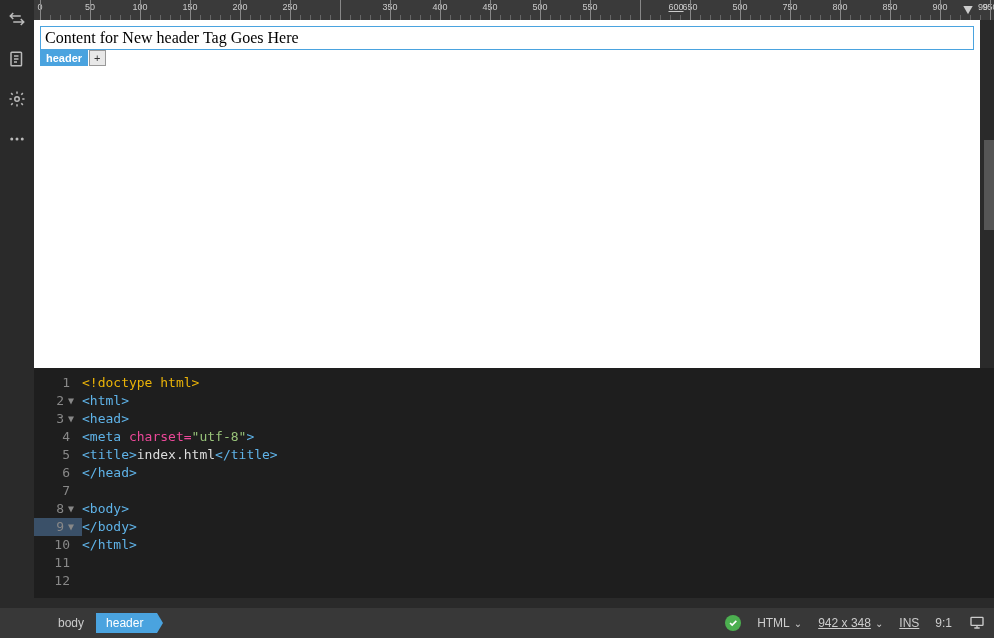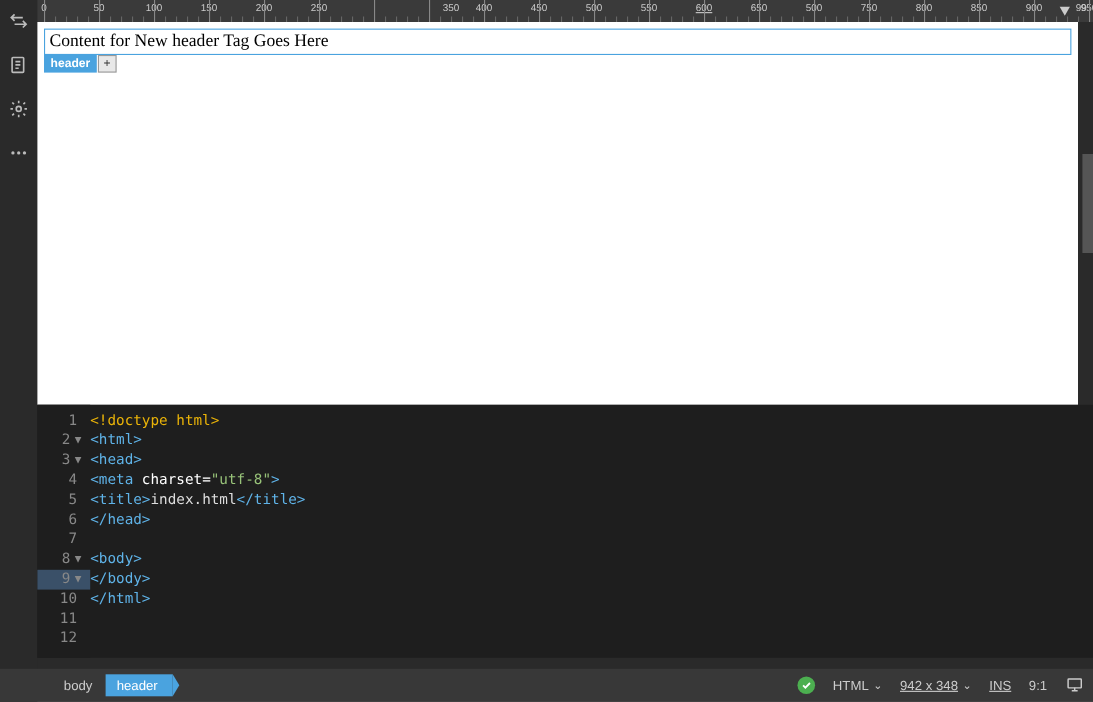--- a/index.html
+++ b/index.html
@@ -26,21 +26,21 @@
 .tag-plus { background: #e8e8e8; border: 1px solid #999; color: #333; font-size: 11px; padding: 1px 4px; display: inline-block; margin-left: 1px; cursor: pointer; }
 
 
 .code-editor { position: absolute; left: 34px; top: 368px; right: 0; height: 230px; background: #1e1e1e; display: flex; font-family: Consolas, Menlo, monospace; font-size: 13px; line-height: 18px; }
 .gutter { width: 48px; background: #1e1e1e; color: #888; text-align: right; padding: 6px 8px 6px 0; }
 .gutter .ln { height: 18px; display: flex; justify-content: flex-end; align-items: center; gap: 4px; }
 .gutter .fold { color: #888; font-size: 10px; }
 .code-lines { flex: 1; padding: 6px 0; color: #ccc; }
 .code-lines .line { height: 18px; white-space: pre; }
 .tok-tag { color: #5fb3e8; }
-.tok-attr { color: #ffffff; }
+.tok-attr { color: #ec4899; }
 .tok-str { color: #98c379; }
 .tok-text { color: #ddd; }
 .tok-doctype { color: #eab308; }
 .line.selected { background: #3a5068; }
 .gutter .ln.selected-ln { background: #3a5068; margin-right: -8px; padding-right: 8px; }
 
 
 .statusbar { position: absolute; left: 0; bottom: 0; right: 0; height: 30px; background: #383838; display: flex; align-items: center; padding: 0 8px; color: #ccc; font-size: 12px; gap: 10px; }
 .breadcrumb { display: flex; align-items: center; gap: 2px; flex: 1; padding-left: 40px; }
 .bc-item { padding: 3px 10px; color: #ccc; cursor: pointer; font-size: 12px; }
@@ -123,21 +123,21 @@
       <div class="ruler-tick minor" style="left: 266px;"></div>
       <div class="ruler-tick minor" style="left: 276px;"></div>
       <div class="ruler-tick minor" style="left: 286px;"></div>
       <div class="ruler-tick minor" style="left: 296px;"></div>
       <div class="ruler-label" style="left: 306px; margin-top: 32px;">300</div>
       <div class="ruler-tick" style="left: 306px;"></div>
       <div class="ruler-tick minor" style="left: 316px;"></div>
       <div class="ruler-tick minor" style="left: 326px;"></div>
       <div class="ruler-tick minor" style="left: 336px;"></div>
       <div class="ruler-tick minor" style="left: 346px;"></div>
-      <div class="ruler-label" style="left: 376px;">350</div>
+      <div class="ruler-label" style="left: 356px;">350</div>
       <div class="ruler-tick" style="left: 356px;"></div>
       <div class="ruler-tick minor" style="left: 366px;"></div>
       <div class="ruler-tick minor" style="left: 376px;"></div>
       <div class="ruler-tick minor" style="left: 386px;"></div>
       <div class="ruler-tick minor" style="left: 396px;"></div>
       <div class="ruler-label" style="left: 406px;">400</div>
       <div class="ruler-tick" style="left: 406px;"></div>
       <div class="ruler-tick minor" style="left: 416px;"></div>
       <div class="ruler-tick minor" style="left: 426px;"></div>
       <div class="ruler-tick minor" style="left: 436px;"></div>
@@ -153,21 +153,21 @@
       <div class="ruler-tick minor" style="left: 516px;"></div>
       <div class="ruler-tick minor" style="left: 526px;"></div>
       <div class="ruler-tick minor" style="left: 536px;"></div>
       <div class="ruler-tick minor" style="left: 546px;"></div>
       <div class="ruler-label" style="left: 556px;">550</div>
       <div class="ruler-tick" style="left: 556px;"></div>
       <div class="ruler-tick minor" style="left: 566px;"></div>
       <div class="ruler-tick minor" style="left: 576px;"></div>
       <div class="ruler-tick minor" style="left: 586px;"></div>
       <div class="ruler-tick minor" style="left: 596px;"></div>
-      <div class="ruler-label" style="left: 606px; text-decoration: underline;">600</div>
+      <div class="ruler-label" style="left: 642px; text-decoration: underline;">600</div>
       <div class="ruler-tick" style="left: 606px;"></div>
       <div class="ruler-tick minor" style="left: 616px;"></div>
       <div class="ruler-tick minor" style="left: 626px;"></div>
       <div class="ruler-tick minor" style="left: 636px;"></div>
       <div class="ruler-tick minor" style="left: 646px;"></div>
       <div class="ruler-label" style="left: 656px;">650</div>
       <div class="ruler-tick" style="left: 656px;"></div>
       <div class="ruler-tick minor" style="left: 666px;"></div>
       <div class="ruler-tick minor" style="left: 676px;"></div>
       <div class="ruler-tick minor" style="left: 686px;"></div>

